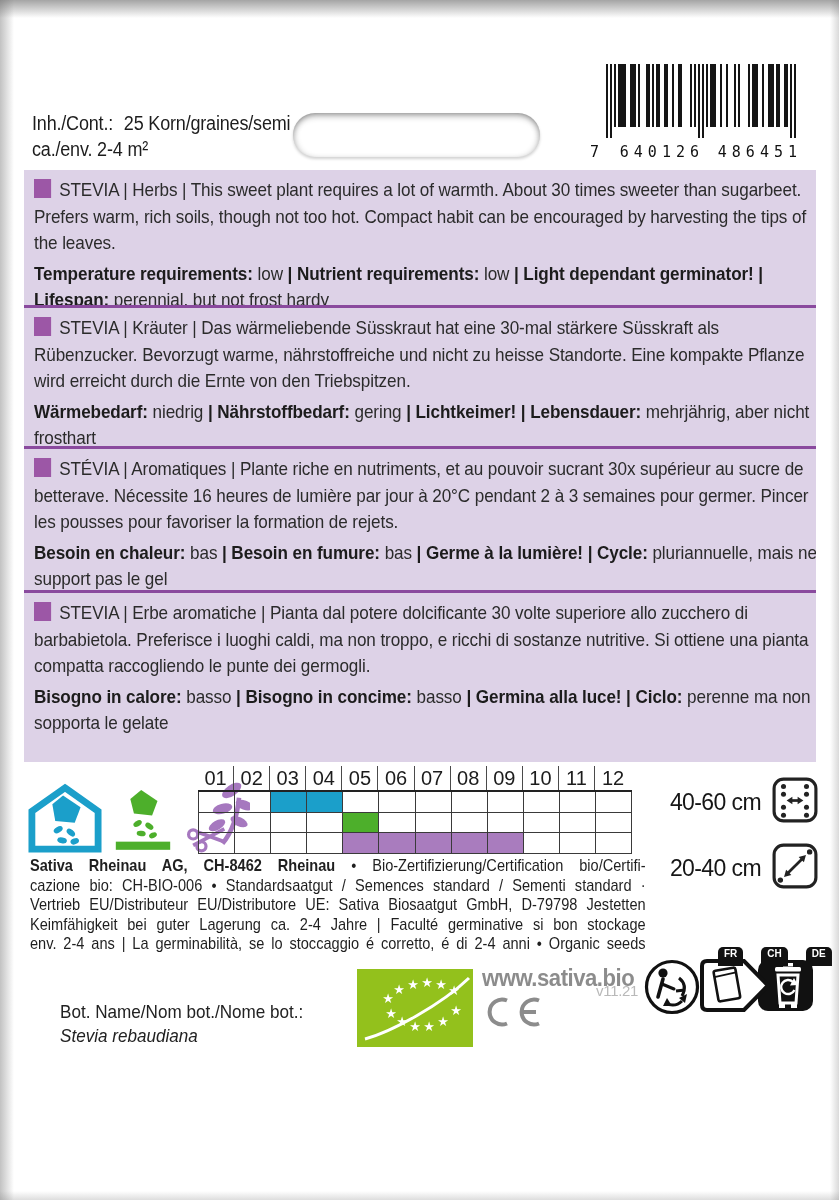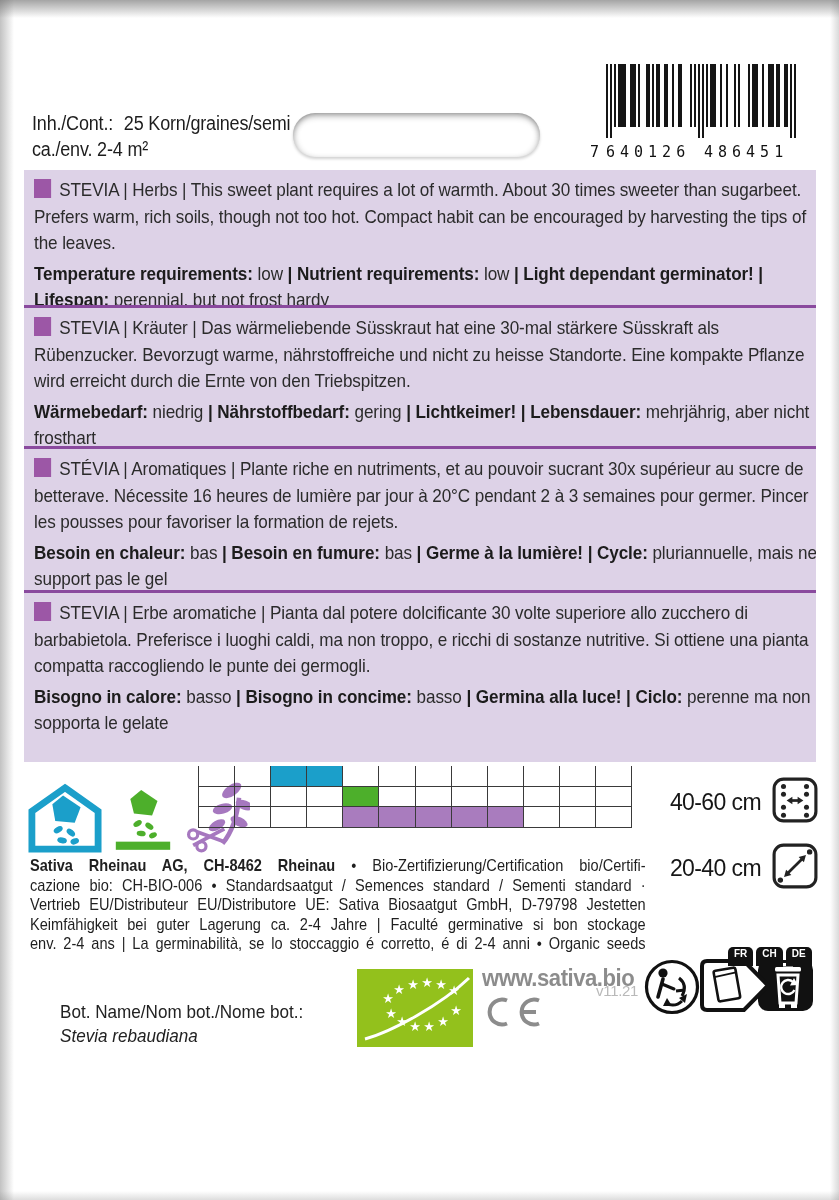--- a/index.html
+++ b/index.html
@@ -20,21 +20,21 @@
   .contents{position:absolute;left:32px;top:110px;font-size:20px;line-height:26px;color:#1d1d1d;
     transform:scaleX(.9);transform-origin:0 0;letter-spacing:-.2px;white-space:nowrap;}
   .contents .lbl{margin-right:12px;}
   .hang-pill{position:absolute;left:293px;top:113px;width:247px;height:44px;border-radius:22px;background:#fff;
     box-shadow:inset 0 5px 7px -3px rgba(0,0,0,.42),inset 4px 0 6px -3px rgba(0,0,0,.22),
                inset -4px 0 6px -3px rgba(0,0,0,.22),0 2px 3px rgba(0,0,0,.18);}
   .barcode{position:absolute;left:606px;top:64px;width:196px;}
   .barcode-digits{display:flex;align-items:center;margin-top:1px;font-family:"DejaVu Sans Mono",monospace;
     font-size:15px;color:#111;}
   .bd-first{width:16px;margin-left:-16px;text-align:left;}
-  .bd-group{flex:1;text-align:left;letter-spacing:5px;}
+  .bd-group{flex:1;text-align:right;letter-spacing:5px;}
 
   
   .langs{position:absolute;left:24px;top:170px;width:792px;height:592px;background:#ddd2e7;overflow:hidden;}
   .lang-section{box-sizing:border-box;padding:7px 0 0 10px;overflow:hidden;}
   .lang-section + .lang-section{border-top:3px solid #8a4a9e;}
   .sec-en{height:135px;} .sec-de{height:141px;} .sec-fr{height:144px;} .sec-it{height:169px;}
   .lang-inner{width:870px;transform:scaleX(.9);transform-origin:0 0;}
   .desc{margin:0;font-size:19px;line-height:26.5px;color:#2b2b2b;letter-spacing:-.1px;}
   .bullet{display:inline-block;width:19px;height:19px;background:#9c57a6;margin-right:9px;vertical-align:-2px;}
   .specs{margin:4px 0 0 0;font-size:19px;line-height:26.5px;color:#2b2b2b;letter-spacing:-.1px;}
@@ -66,21 +66,21 @@
   .botname{position:absolute;left:60px;top:1000px;transform:scaleX(.9);transform-origin:0 0;
     font-size:19px;line-height:24px;color:#222;white-space:nowrap;}
   .botname .sci{font-style:italic;}
   .eu-logo{position:absolute;left:357px;top:969px;}
   .website{position:absolute;left:482px;top:964px;font-weight:bold;font-size:24px;color:#8c8c8c;
     transform:scaleX(.92);transform-origin:0 0;letter-spacing:-.5px;white-space:nowrap;}
   .ce-mark{position:absolute;left:482px;top:996px;}
   .version{position:absolute;left:596px;top:982px;font-size:15px;color:#b9b9b9;letter-spacing:-.3px;}
   .triman{position:absolute;left:643px;top:958px;}
   .disposal{position:absolute;left:700px;top:947px;width:114px;height:66px;}
-  .disposal-tabs{position:absolute;top:0;left:12px;display:flex;gap:3px;z-index:2;padding-left:16px;}
+  .disposal-tabs{position:absolute;top:0;left:2px;display:flex;gap:18px;z-index:2;padding-left:16px;}
   .disposal-tab{background:#111;color:#fff;font-size:10px;font-weight:bold;line-height:10px;
     padding:2px 6px 7px 6px;border-radius:5px 5px 0 0;}
   .disposal svg{position:absolute;top:12px;left:0;}
 </style>
 </head>
 <body>
 
 <div>
 
   <div class="contents">
@@ -198,20 +198,34 @@
           <ellipse cx="42" cy="30" rx="11" ry="5.5" fill="#a678bf" transform="rotate(-15 42 30)"></ellipse>
           <ellipse cx="60" cy="44" rx="10" ry="5" fill="#a678bf" transform="rotate(25 60 44)"></ellipse>
           <ellipse cx="36" cy="48" rx="10" ry="5" fill="#a678bf" transform="rotate(-30 36 48)"></ellipse>
           <circle cx="10" cy="58" r="5" stroke="#a678bf" stroke-width="3.5" fill="none"></circle>
           <circle cx="19" cy="71" r="5" stroke="#a678bf" stroke-width="3.5" fill="none"></circle>
           <path d="M14,55 L44,66" stroke="#a678bf" stroke-width="4"></path>
           <path d="M10,70 L44,52" stroke="#a678bf" stroke-width="4"></path>
         </svg></span>
     </div>
   <div class="cal">
+    <div class="cal-head" id="cal-head">
+        <span>01</span>
+        <span>02</span>
+        <span>03</span>
+        <span>04</span>
+        <span>05</span>
+        <span>06</span>
+        <span>07</span>
+        <span>08</span>
+        <span>09</span>
+        <span>10</span>
+        <span>11</span>
+        <span>12</span>
+      </div>
     <div class="cal-grid" id="cal-grid">
         <div class="cal-cell"></div>
         <div class="cal-cell"></div>
         <div class="cal-cell" style="background: rgb(27, 159, 202);"></div>
         <div class="cal-cell" style="background: rgb(27, 159, 202);"></div>
         <div class="cal-cell"></div>
         <div class="cal-cell"></div>
         <div class="cal-cell"></div>
         <div class="cal-cell"></div>
         <div class="cal-cell"></div>

